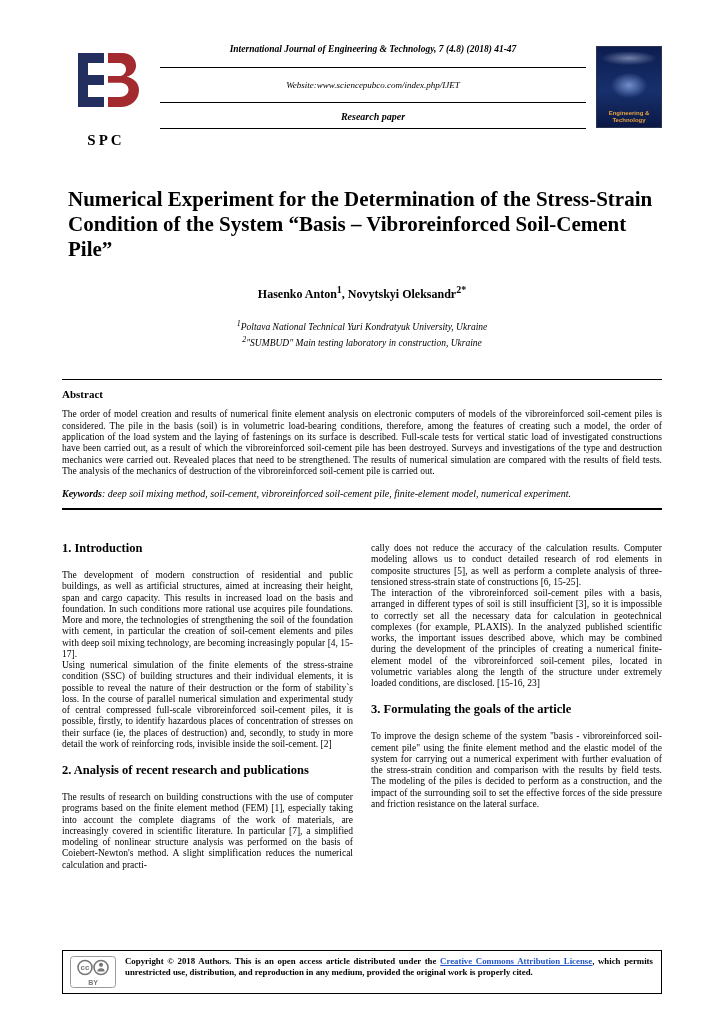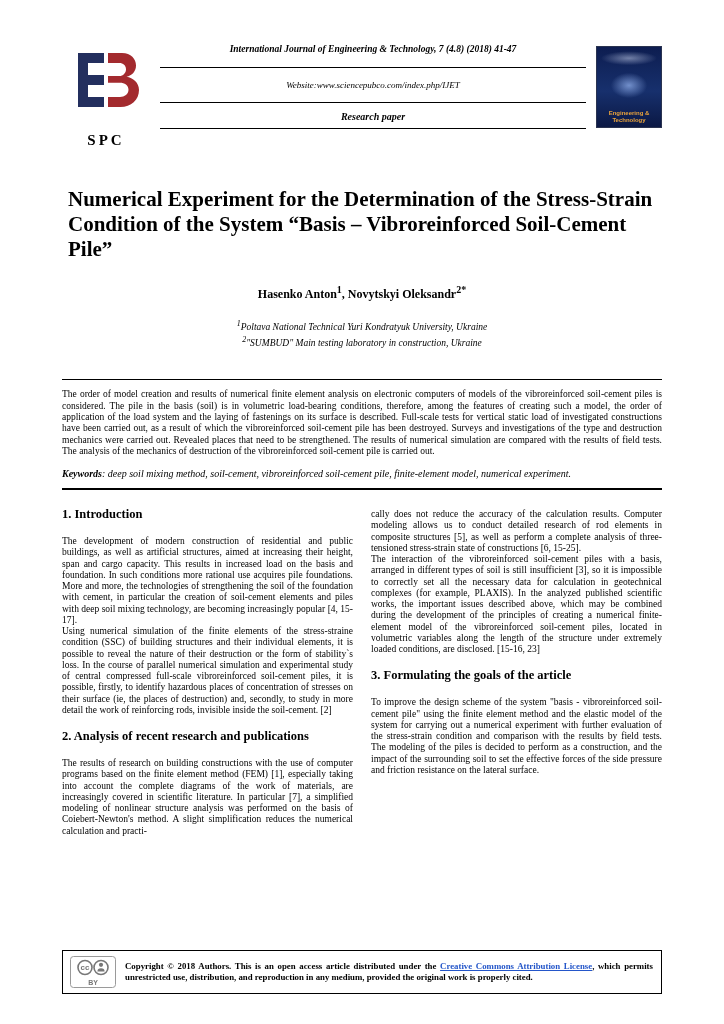--- a/index.html
+++ b/index.html
@@ -46,32 +46,32 @@
   
   .rule { border-top: 1px solid #000; margin-top: 30px; }
   .rule.thick { border-top: 2px solid #000; margin-top: 9px; }
   .abstract-heading { font-weight: bold; font-size: 11px; margin-top: 8px; }
   .abstract-text { font-size: 9.5px; line-height: 11.3px; text-align: justify; margin: 9px 0 0 0; }
   .keywords { font-size: 10px; margin: 11px 0 0 0; }
   .kw-label { font-weight: bold; font-style: italic; }
   .kw-text { font-style: italic; }
 
   
-  .columns { display: flex; gap: 18px; margin-top: 14px; }
+  .columns { display: flex; gap: 18px; margin-top: 28px; }
   .col { width: 291px; flex: 0 0 auto; }
   .section-heading { font-size: 12.5px; font-weight: bold; margin: 13px 0 14px 0; }
   .section-heading.first { margin-top: 3px; }
   .body-par { font-size: 9.5px; line-height: 11.25px; text-align: justify; margin: 0; }
   .col-right .body-par:first-child { margin-top: 5px; }
 
   
   .footer {
     position: absolute; left: 62px; right: 62px; bottom: 30px;
     border: 1px solid #000; background: #fff;
-    display: flex; align-items: center; gap: 9px;
+    display: flex; gap: 9px;
     padding: 5px 8px 5px 7px;
   }
   .cc-badge { flex: 0 0 auto; line-height: 0; }
   .footer-text { font-size: 8.8px; font-weight: bold; line-height: 11px; text-align: justify; margin: 0; }
   .footer-link { color: #2456c9; text-decoration: underline; cursor: pointer; }
 </style>
 </head>
 <body>
 
 <div class="page">
@@ -105,20 +105,21 @@
   <h1 class="article-title">Numerical Experiment for the Determination of the Stress-Strain Condition of the System “Basis – Vibroreinforced Soil-Cement Pile”</h1>
 
   <div class="authors"><span>Hasenko Anton</span><sup>1</sup><span>, </span><span>Novytskyi Oleksandr</span><sup>2*</sup></div>
 
   <div class="affiliations">
     <div><sup>1</sup><span>Poltava National Technical Yuri Kondratyuk University, Ukraine</span></div>
     <div><sup>2</sup><span>"SUMBUD" Main testing laboratory in construction, Ukraine</span></div>
   </div>
 
   <div class="rule"></div>
+  <div class="abstract-heading">Abstract</div>
   <p class="abstract-text">The order of model creation and results of numerical finite element analysis on electronic computers of models of the vibroreinforced soil-cement piles is considered. The pile in the basis (soil) is in volumetric load-bearing conditions, therefore, among the features of creating such a model, the order of application of the load system and the laying of fastenings on its surface is described. Full-scale tests for vertical static load of investigated constructions have been carried out, as a result of which the vibroreinforced soil-cement pile has been destroyed. Surveys and investigations of the type and destruction mechanics were carried out. Revealed places that need to be strengthened. The results of numerical simulation are compared with the results of field tests. The analysis of the mechanics of destruction of the vibroreinforced soil-cement pile is carried out.</p>
   <p class="keywords"><span class="kw-label">Keywords</span><span class="kw-text">: </span><span class="kw-text">deep soil mixing method, soil-cement, vibroreinforced soil-cement pile, finite-element model, numerical experiment.</span></p>
   <div class="rule thick"></div>
 
   <div class="columns">
 
     <div class="col col-left">
       <h2 class="section-heading first">1. Introduction</h2>
       <p class="body-par">The development of modern construction of residential and public buildings, as well as artificial structures, aimed at increasing their height, span and cargo capacity. This results in increased load on the basis and foundation. In such conditions more rational use acquires pile foundations. More and more, the technologies of strengthening the soil of the foundation with cement, in particular the creation of soil-cement elements and piles with deep soil mixing technology, are becoming increasingly popular [4, 15-17].</p>
       <p class="body-par">Using numerical simulation of the finite elements of the stress-straine condition (SSC) of building structures and their individual elements, it is possible to reveal the nature of their destruction or the form of stability`s loss. In the course of parallel numerical simulation and experimental study of central compressed full-scale vibroreinforced soil-cement piles, it is possible, firstly, to identify hazardous places of concentration of stresses on their surface (ie, the places of destruction) and, secondly, to study in more detail the work of reinforcing rods, invisible inside the soil-cement. [2]</p>

